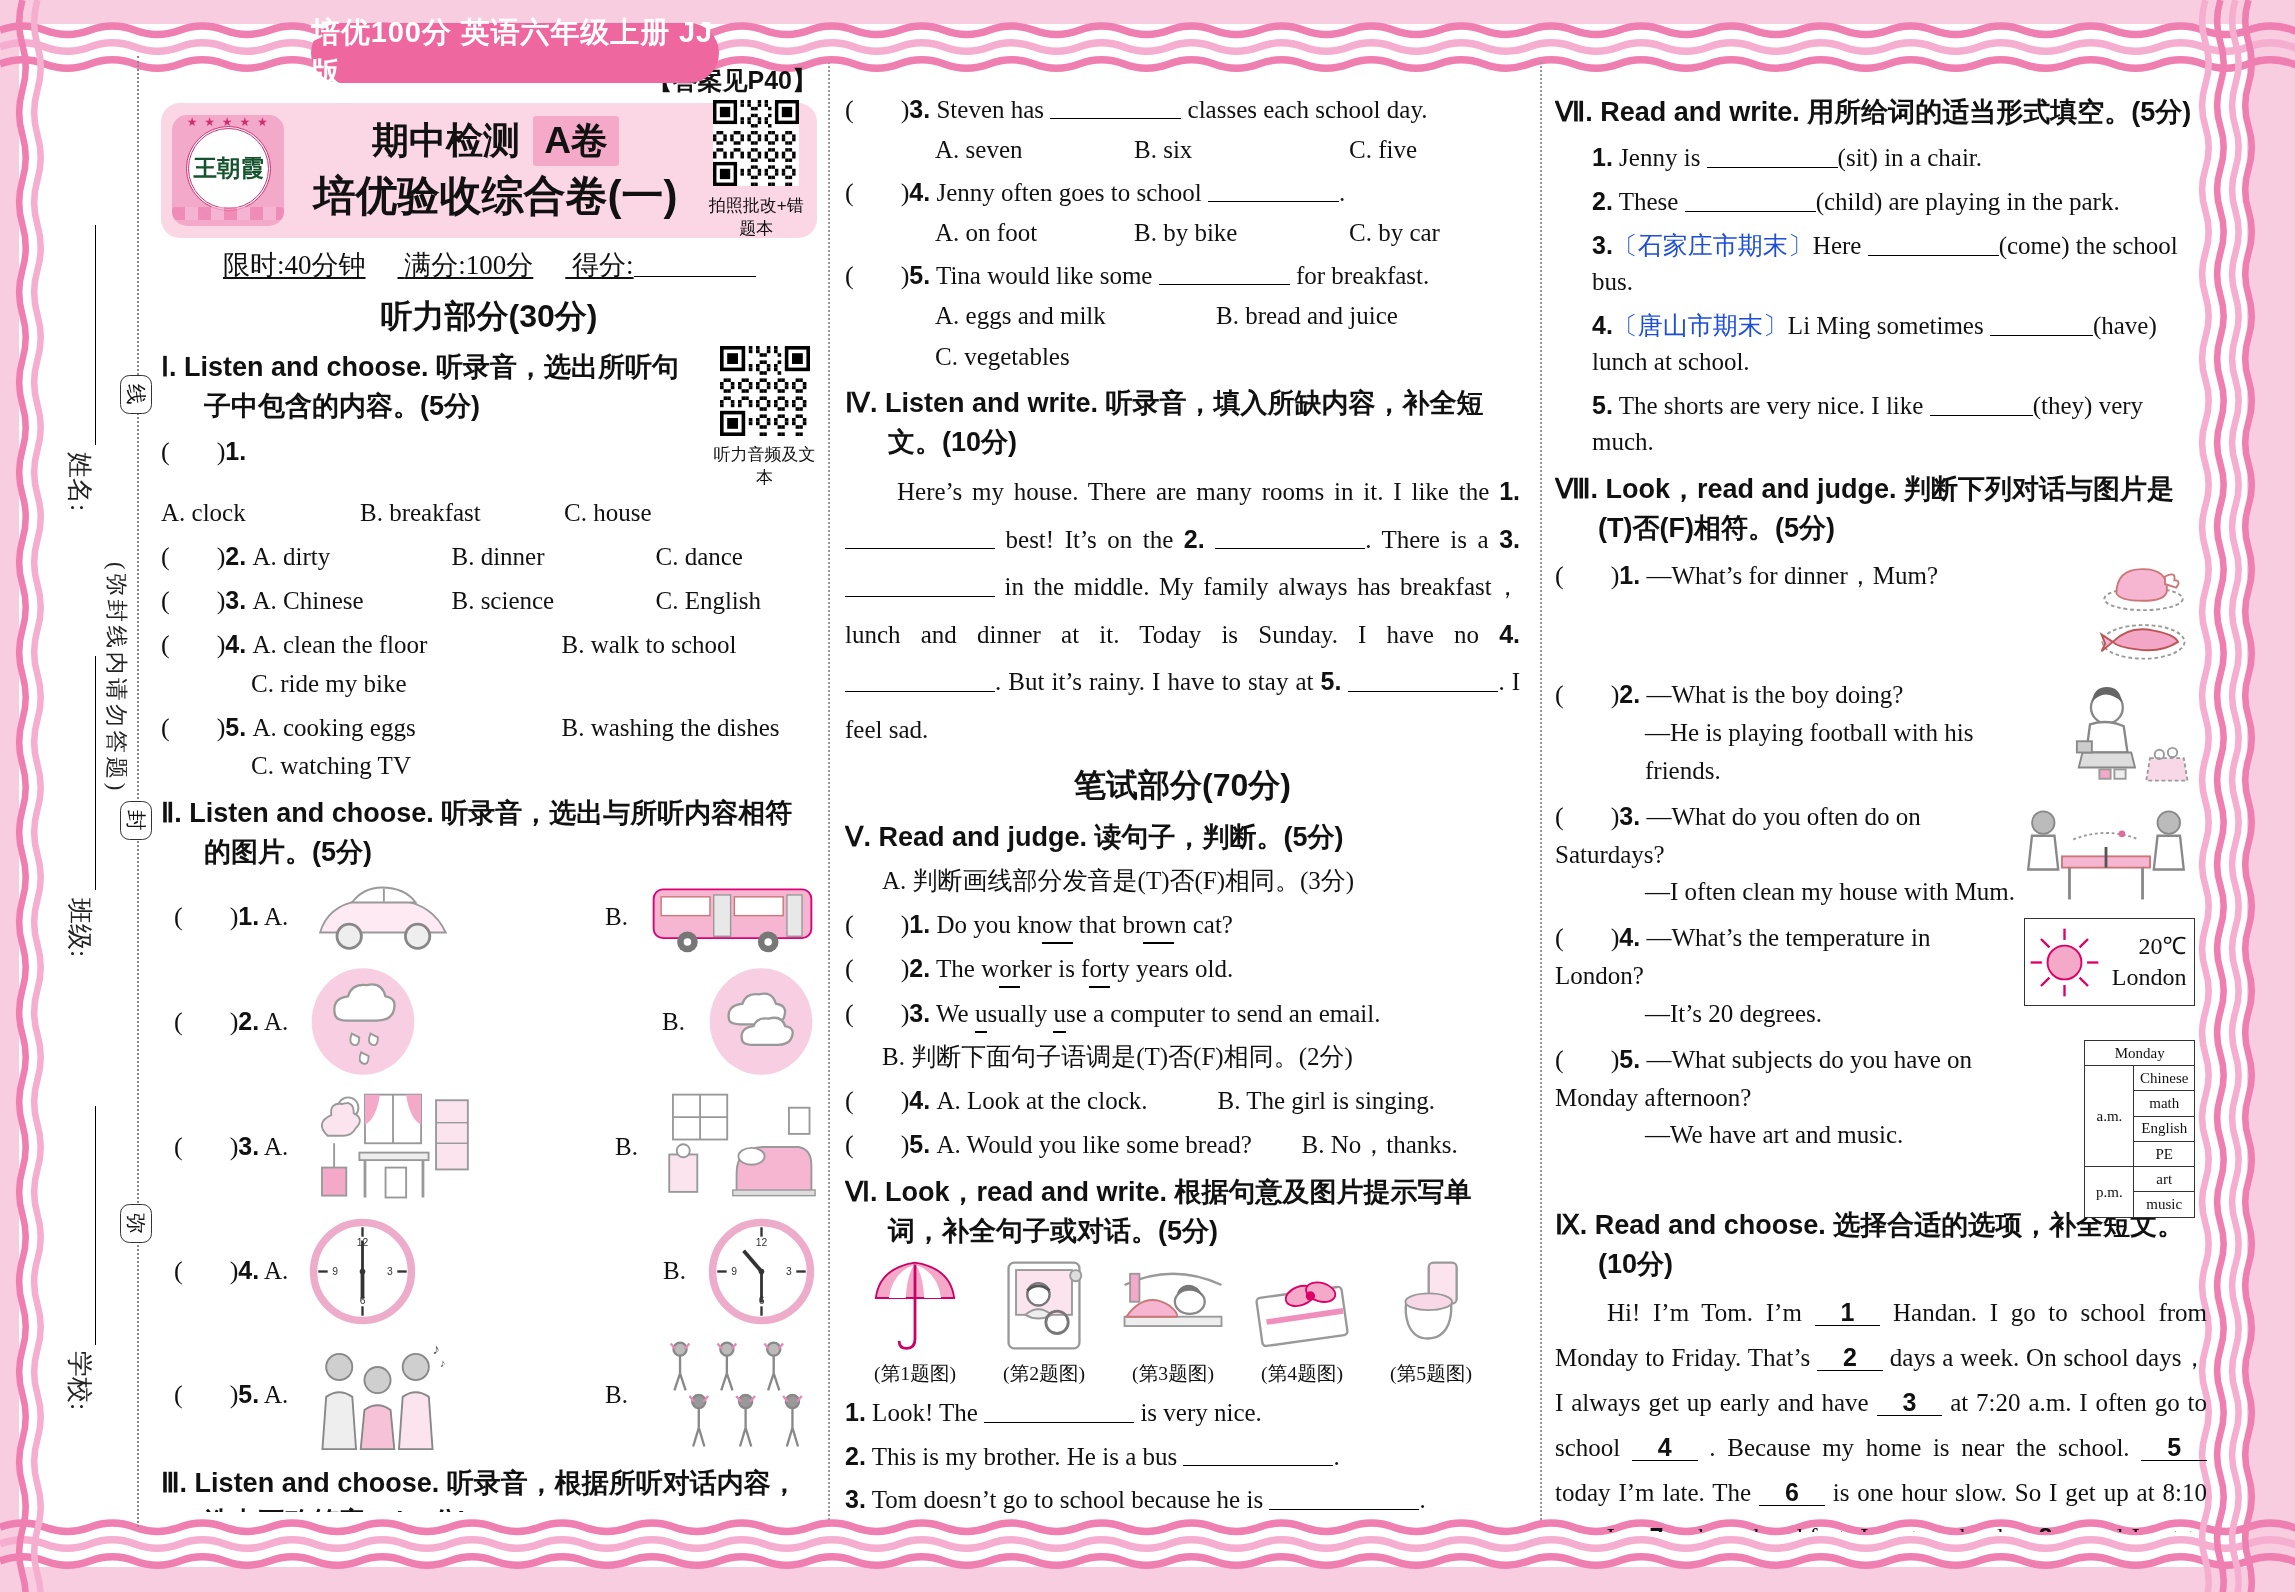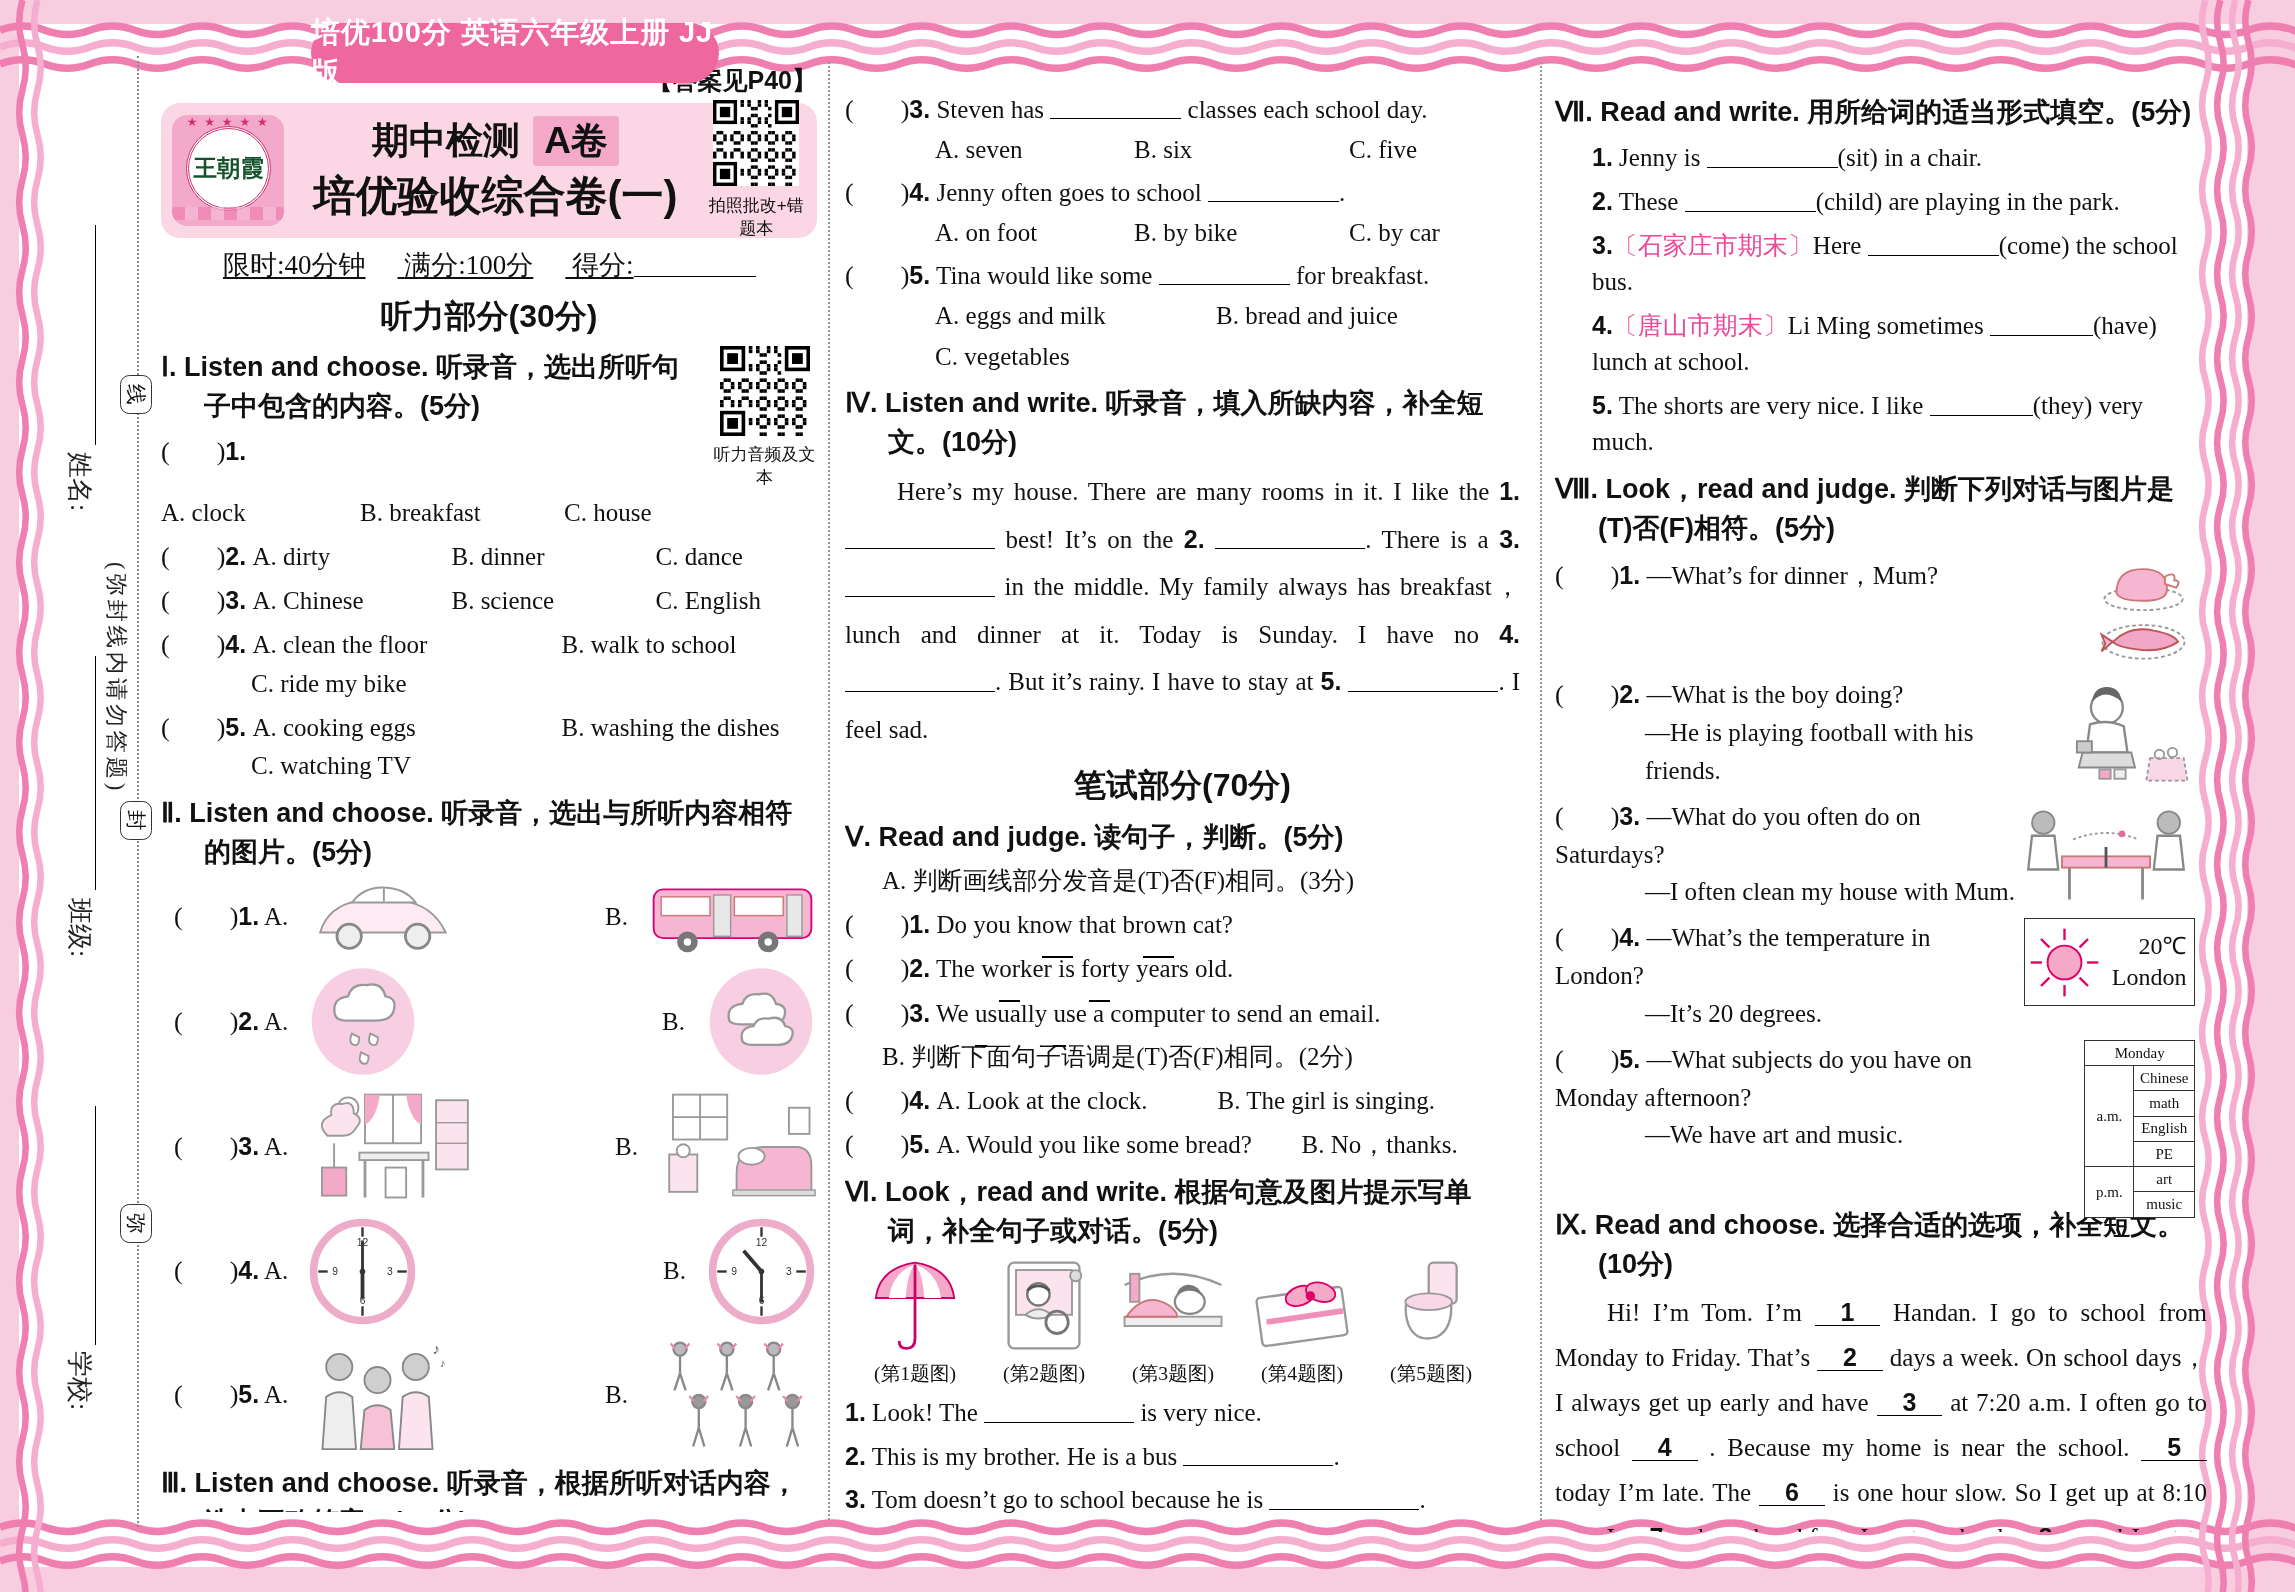--- a/index.html
+++ b/index.html
@@ -38,22 +38,22 @@
   .part{text-align:center;font:700 32px "Liberation Sans",sans-serif;margin:11.2px 0 7.5px 0;}
   .line{margin:6.6px 0;line-height:1.45;}
   .par{font-size:26px;}
   .gap{display:inline-block;width:47px;}
   .inum{font-family:"Liberation Sans",sans-serif;font-weight:700;}
   .blank{display:inline-block;width:131px;border-bottom:1.9px solid #000;height:1.05em;vertical-align:-1.9px;}
   .blank.w110{width:103px}.blank.w160{width:150px}.blank.w130{width:122px}
   .opts{display:flex;margin-left:90px;line-height:1.4;margin-top:3.7px;margin-bottom:5.6px;}
   .oA{width:199px;}.oB{width:204px;}.oC{flex:1;}
   .copt{margin-left:90px;margin-top:1.9px;margin-bottom:5.6px;}
-  .u{border-bottom:2.3px solid #000;padding-bottom:18px;}
-  .tag{color:#ec4899;margin-top:16px;}
+  .u{border-bottom:2.3px solid #000;padding-bottom:4px;}
+  .tag{color:#1d4ed8;margin-top:16px;}
   .imgrow{display:flex;align-items:center;margin:5.6px 0 9.4px 13px;}
   .imgrow .bn{width:90px;flex:none;}
   .imgrow .lab{width:43px;flex:none;}
   .imgrow .pic{flex:none;}
   .imgrow .mid{flex:1;}
   .pass{line-height:1.9;text-align:justify;margin:1.9px 0;}
   .ind{display:inline-block;width:52px;}
   .nb{display:inline-block;min-width:62px;border-bottom:1.9px solid #000;text-align:center;
       font-family:"Liberation Sans",sans-serif;font-weight:700;padding:0 1.9px;line-height:1.05;}
   

